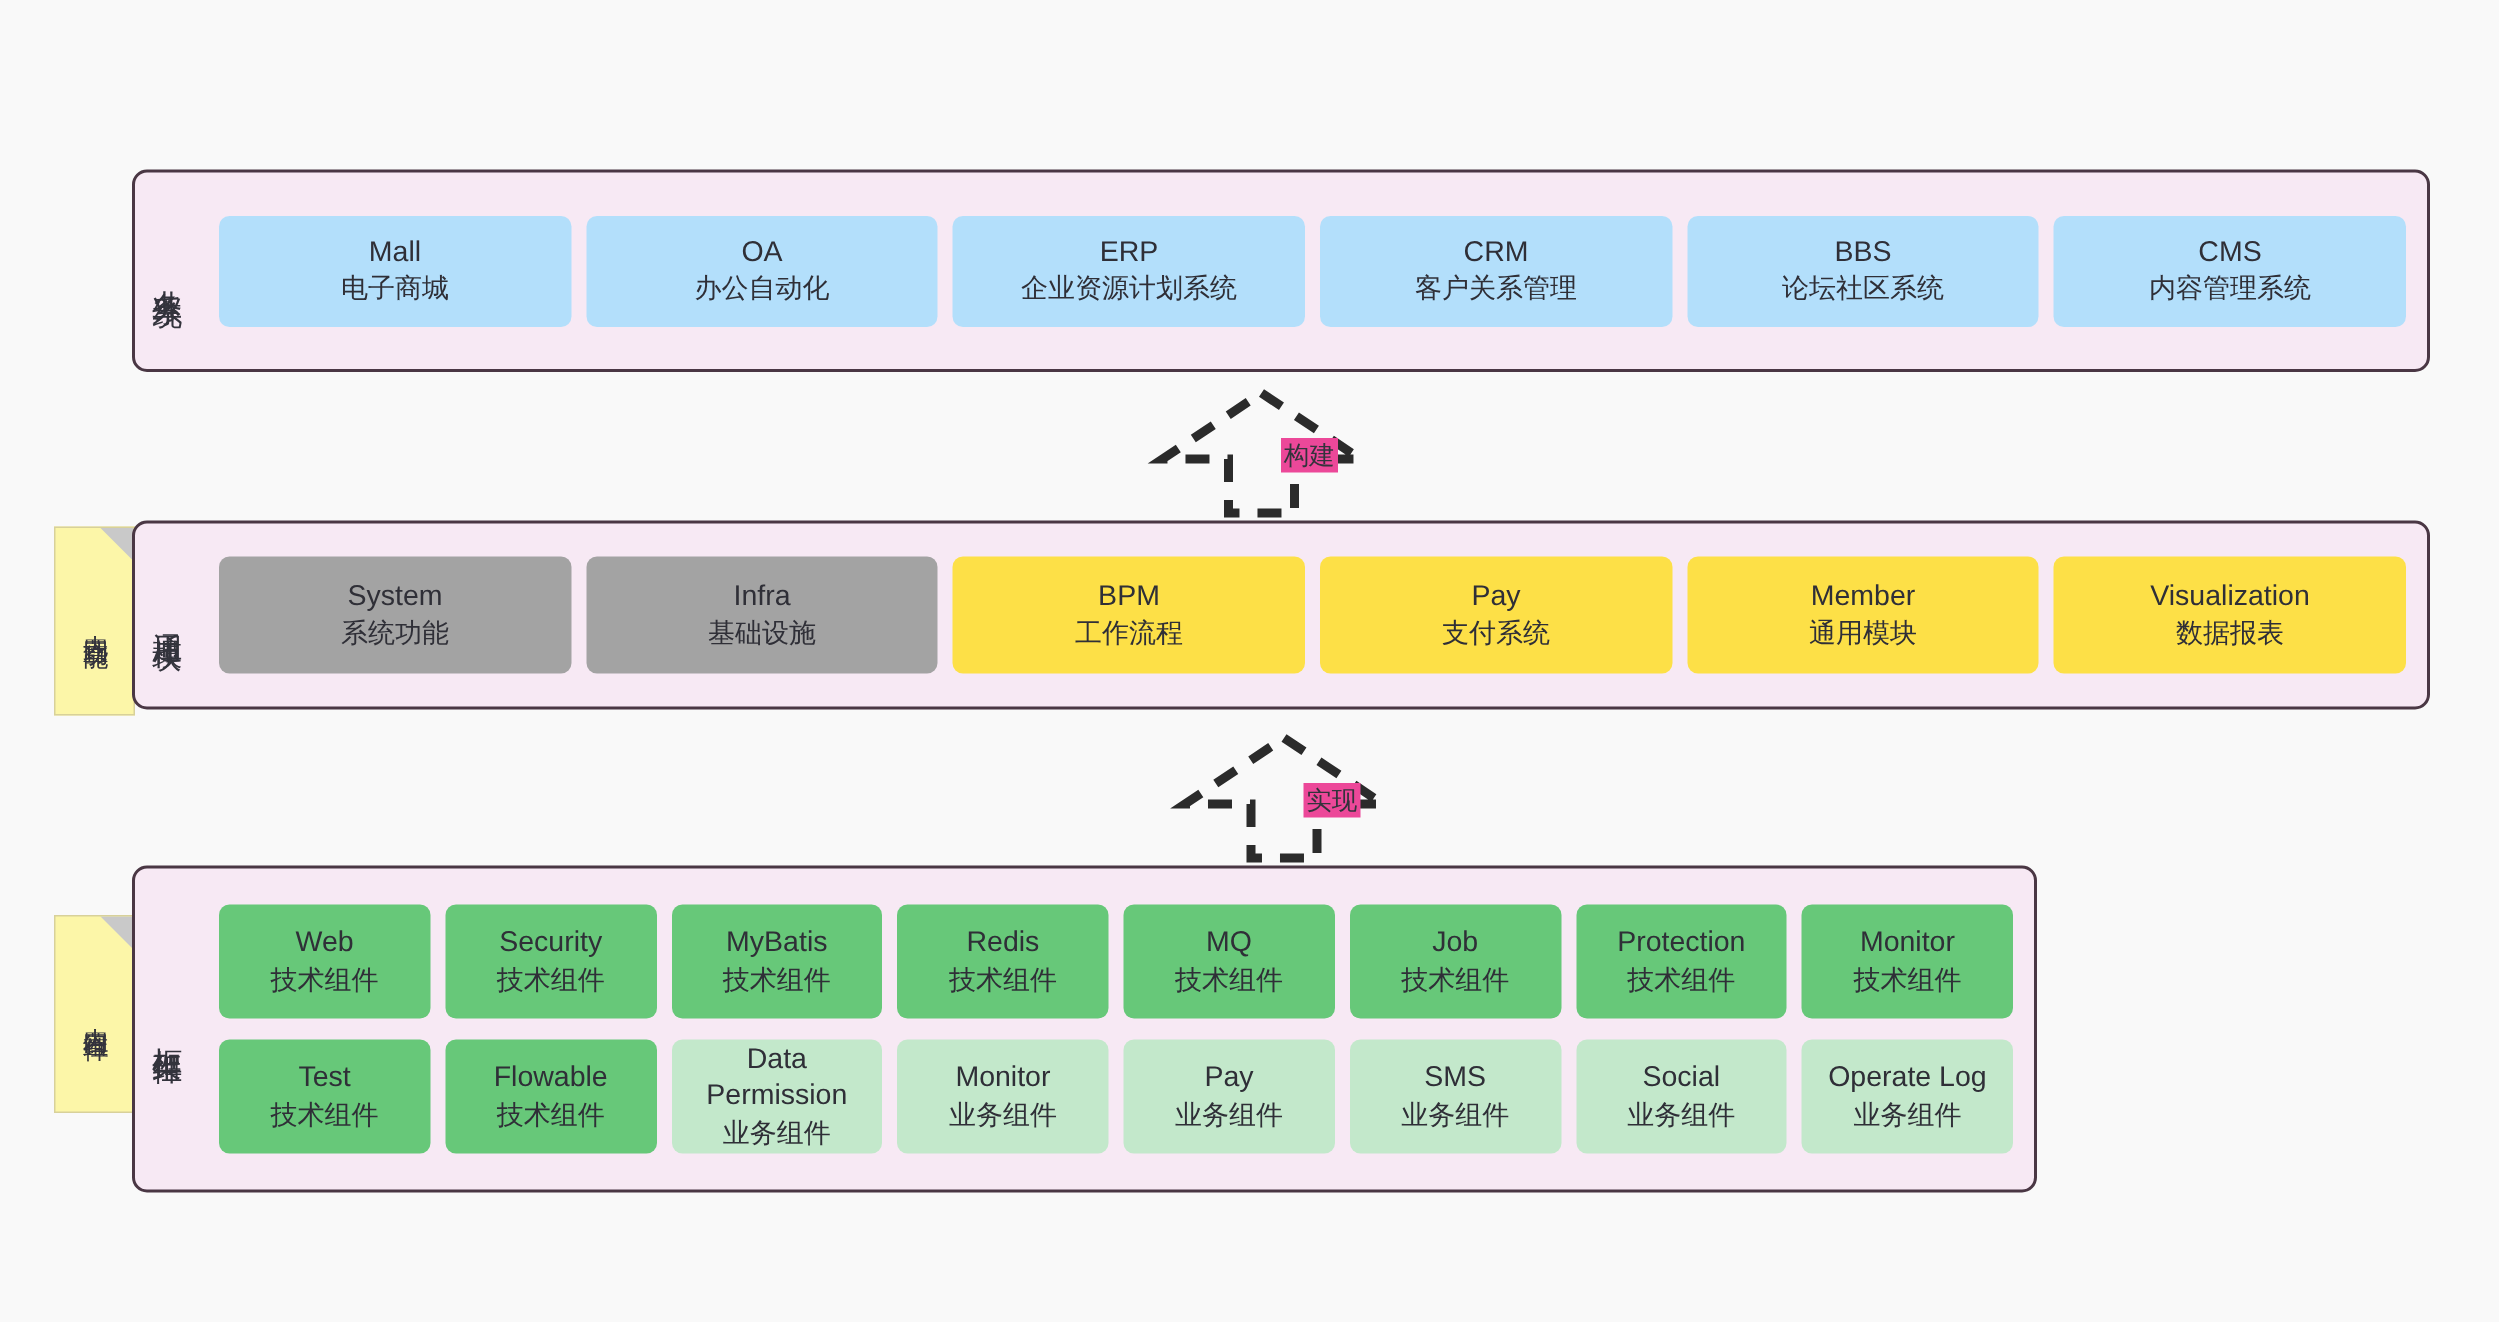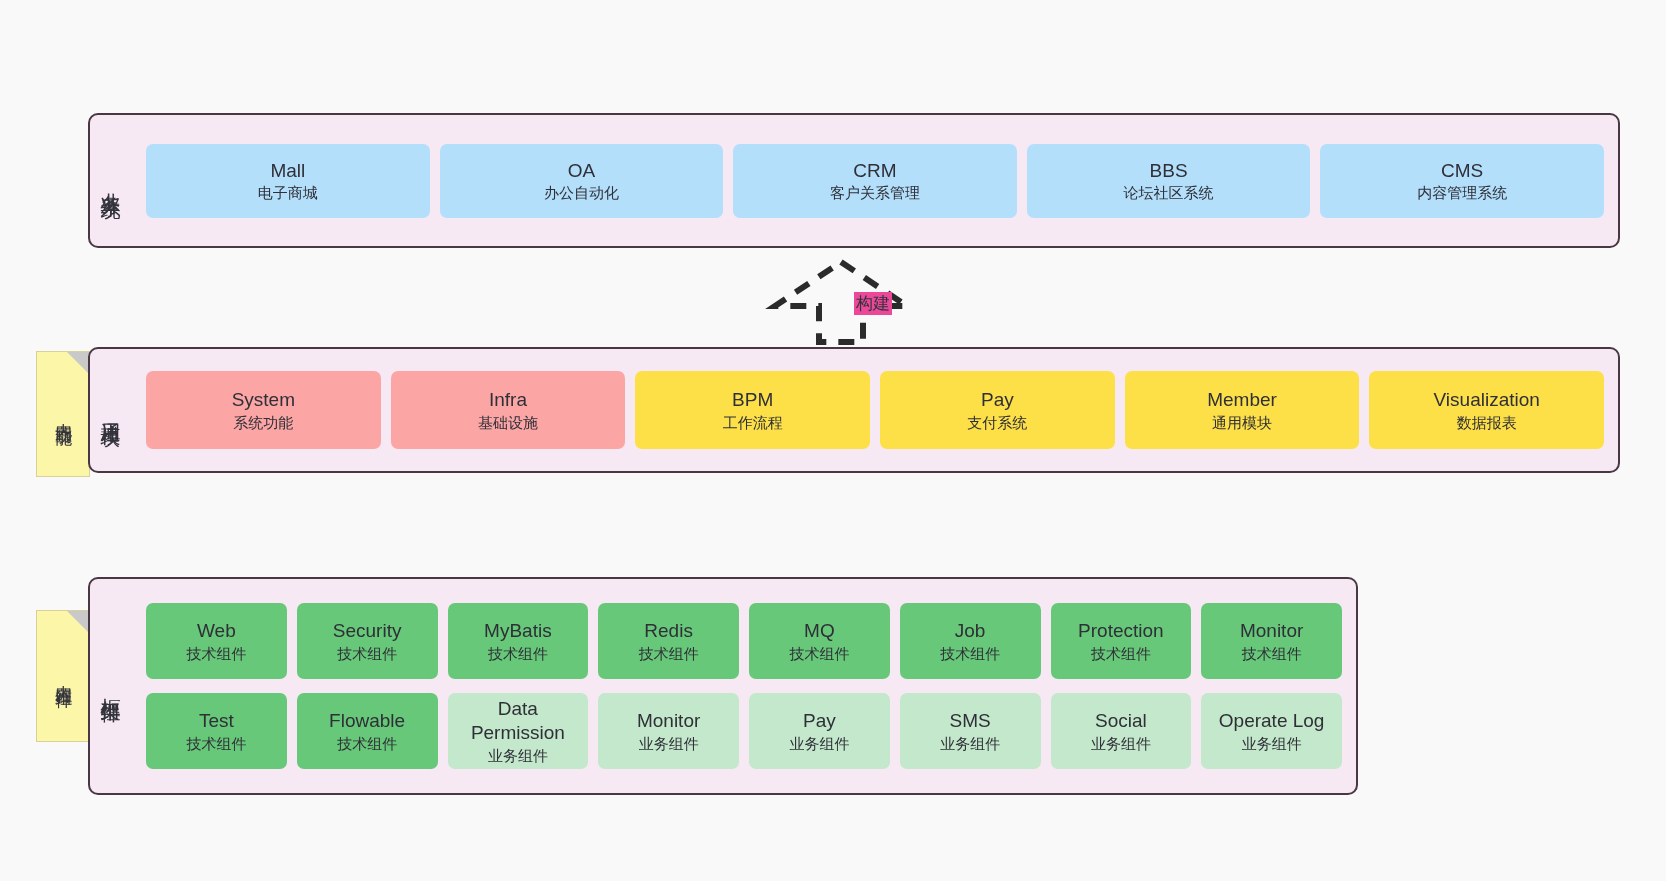--- a/index.html
+++ b/index.html
@@ -60,24 +60,24 @@
     align-items: center;
     justify-content: center;
     text-align: center;
     color: #2f2f37;
     font-size: 19px;
     line-height: 1.28;
     padding: 4px 6px;
     user-select: none;
   }
   .card .en { font-size: 19px; }
-  .card .cn { font-size: 15px; }
+  .card .cn { font-size: 18px; }
 
   .c-blue       { background: #b3dffb; }
-  .c-red        { background: #fca5a5; text-align: center; }
+  .c-red        { background: #a3a3a3; text-align: center; }
   .c-pink       { background: #fde047; }
   .c-green      { background: #67c879; }
   .c-lightgreen { background: #c3e8cb; }
 
   
   #layer-business { left: 88px;  top: 113px; width: 1532px; height: 135px; }
   #layer-common   { left: 88px;  top: 347px; width: 1532px; height: 126px; }
   #layer-frame    { left: 88px;  top: 577px; width: 1270px; height: 218px; }
 
   #layer-business .card { height: 74px; }
@@ -142,20 +142,24 @@
       <div class="card-row">
         <div class="card c-blue">
           <span class="en">Mall</span>
           <span class="cn">电子商城</span>
         </div>
         <div class="card c-blue">
           <span class="en">OA</span>
           <span class="cn">办公自动化</span>
         </div>
         <div class="card c-blue">
+          <span class="en">ERP</span>
+          <span class="cn">企业资源计划系统</span>
+        </div>
+        <div class="card c-blue">
           <span class="en">CRM</span>
           <span class="cn">客户关系管理</span>
         </div>
         <div class="card c-blue">
           <span class="en">BBS</span>
           <span class="cn">论坛社区系统</span>
         </div>
         <div class="card c-blue">
           <span class="en">CMS</span>
           <span class="cn">内容管理系统</span>
@@ -199,20 +203,26 @@
           <span class="cn">通用模块</span>
         </div>
         <div class="card c-pink">
           <span class="en">Visualization</span>
           <span class="cn">数据报表</span>
         </div>
       </div>
     </div>
   </div>
 
+  <div class="arrow" id="arrow-impl">
+    <svg width="168" height="84" viewBox="0 0 168 84">
+      <path d="M84 4 L150 48 L106 48 L106 84 L62 84 L62 48 L18 48 Z" fill="none" stroke="#2b2b2b" stroke-width="6" stroke-dasharray="16,12" stroke-linecap="butt" stroke-linejoin="miter"></path>
+    </svg>
+    <span class="arrow-label">实现</span>
+  </div>
 
   <div class="note" id="note-frame">
     <span>内置组件</span>
   </div>
   <div class="layer" id="layer-frame">
     <div class="layer-title">框架组件</div>
     <div class="cards">
       <div class="card-row">
         <div class="card c-green">
           <span class="en">Web</span>

